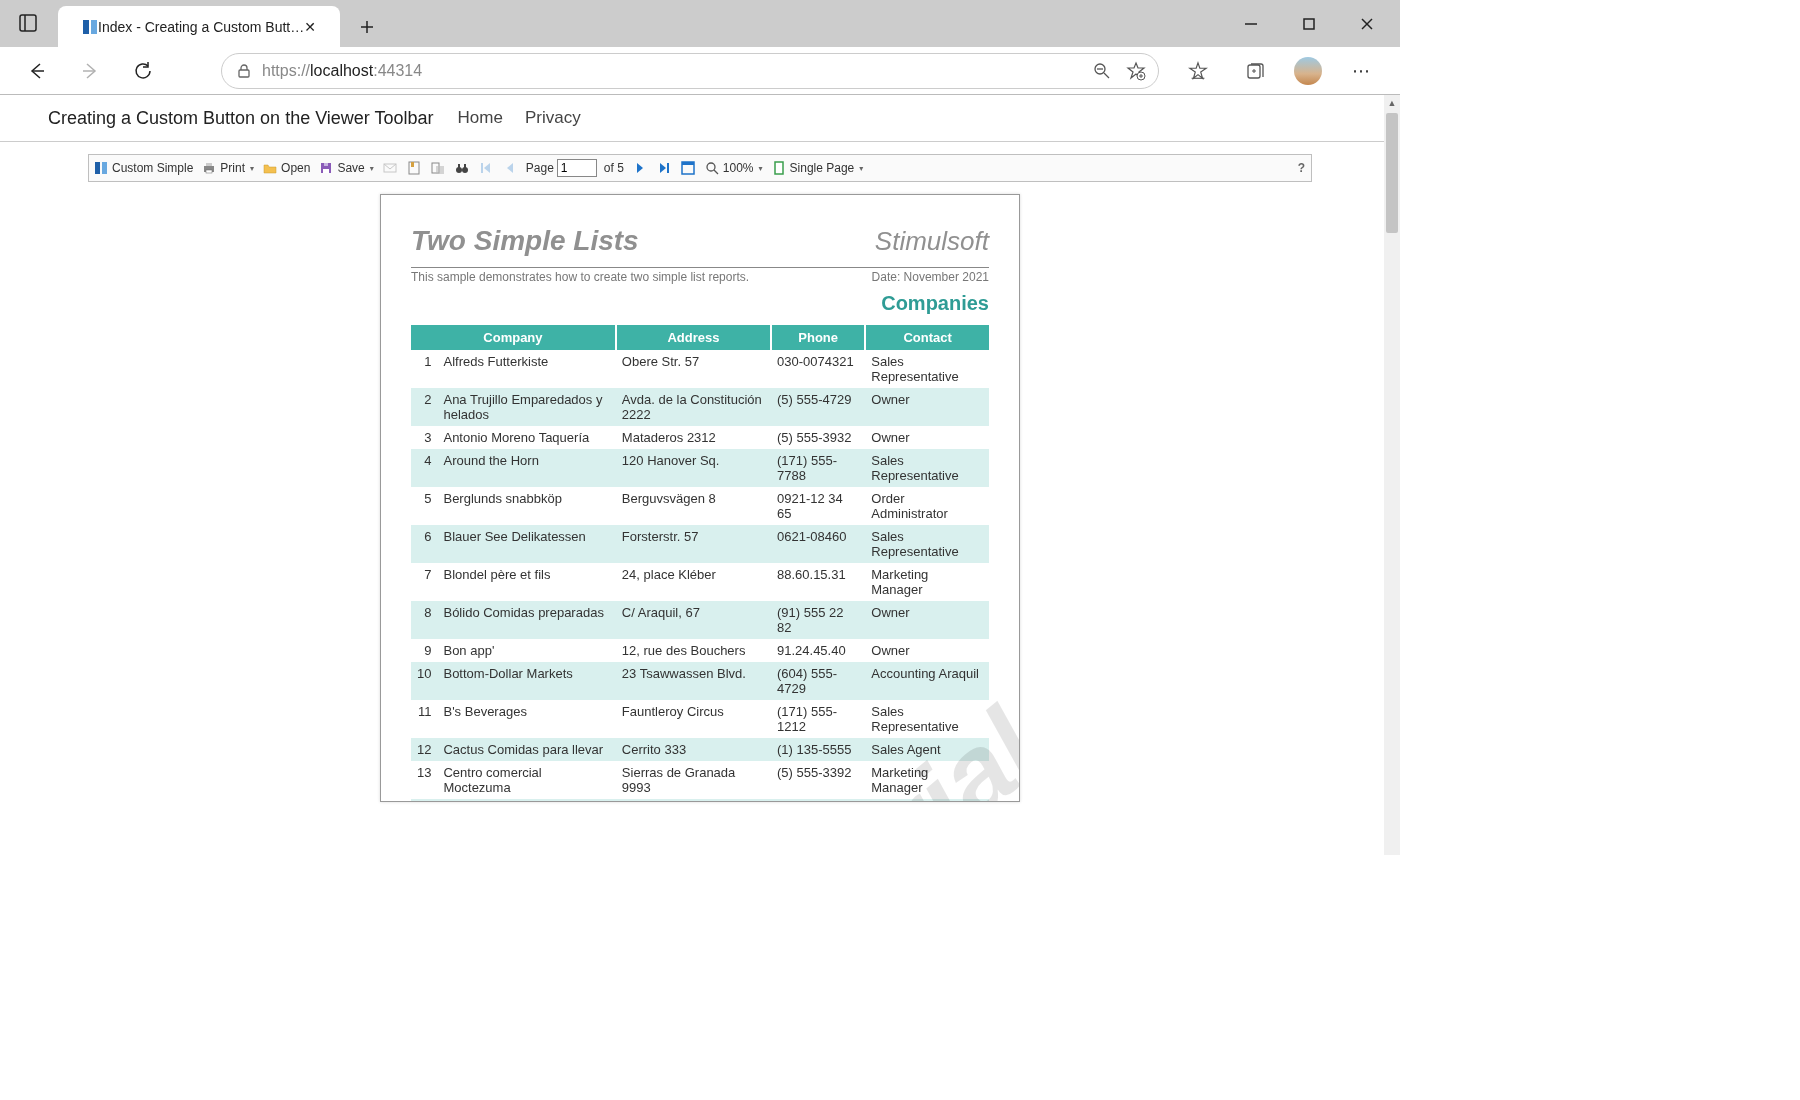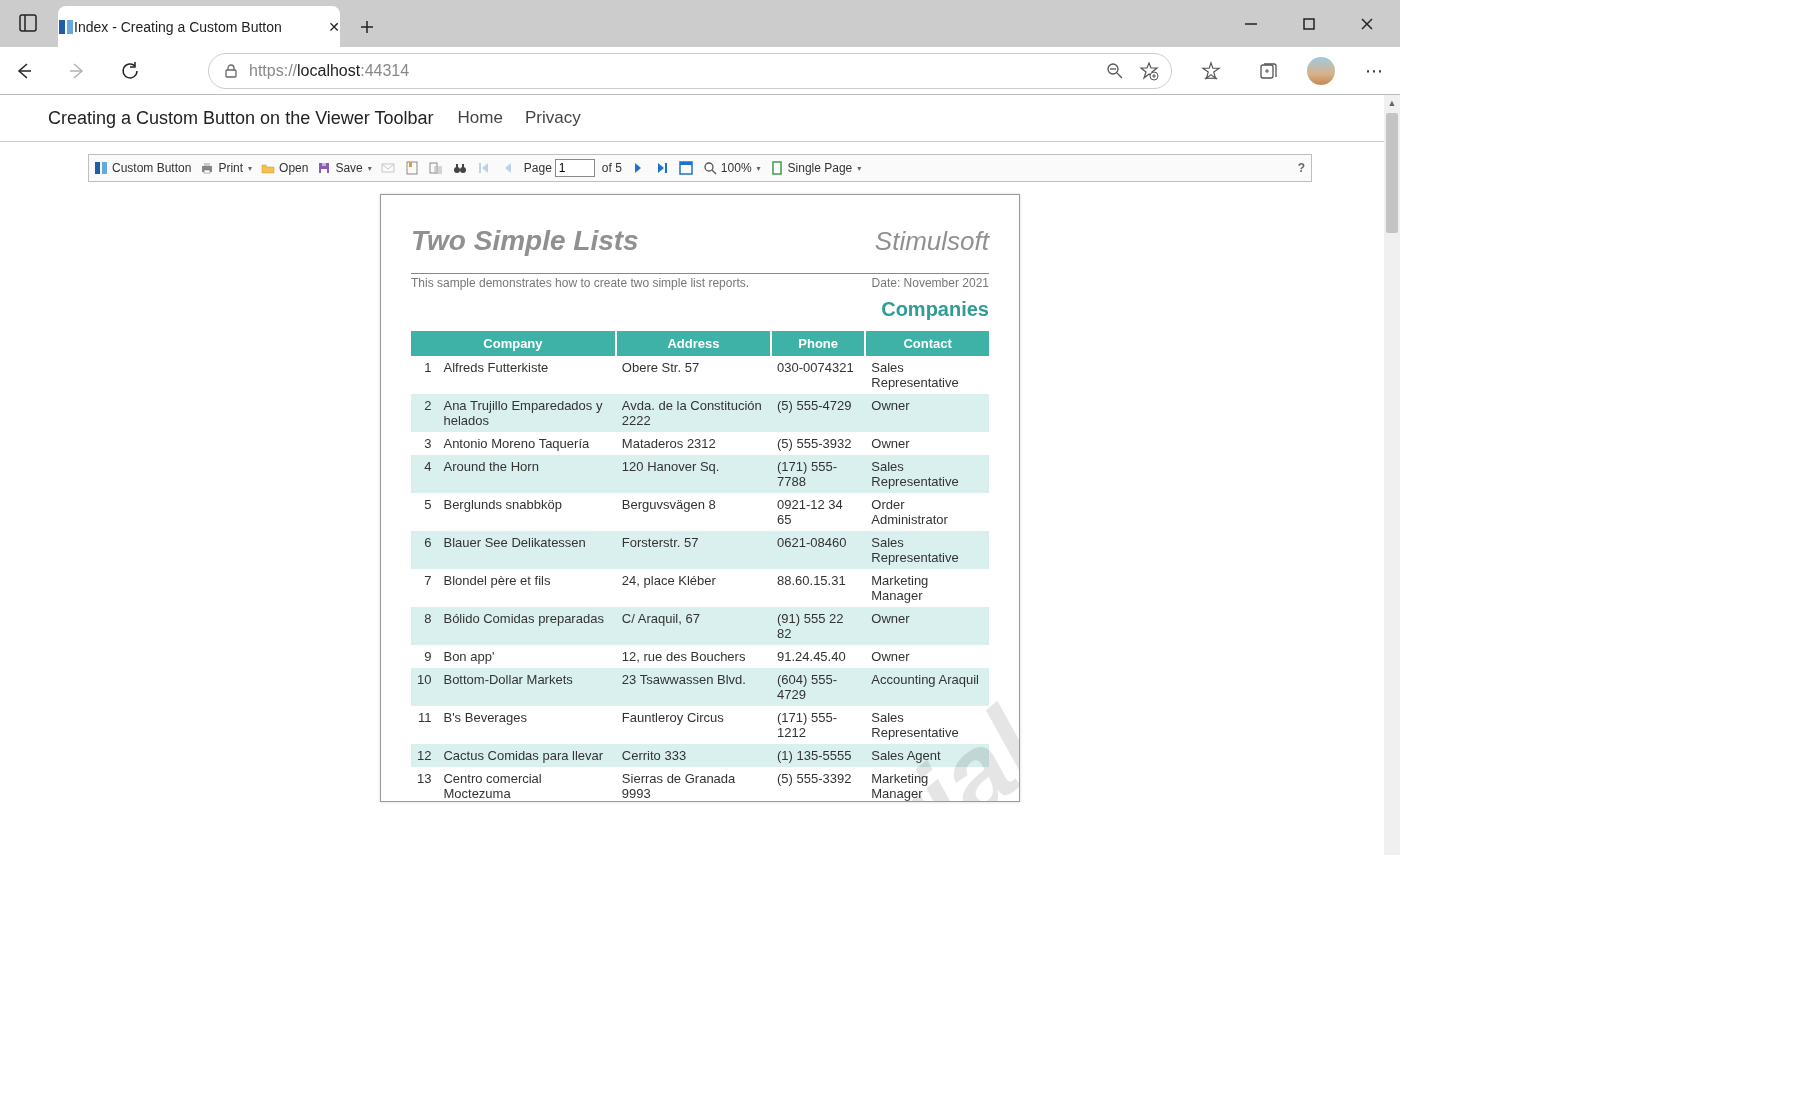--- a/index.html
+++ b/index.html
@@ -1,29 +1,29 @@
 <!DOCTYPE html>
 <html><head>
 <meta charset="utf-8">
 <style>
   * { box-sizing: border-box; margin:0; padding:0; }
   body { font-family: "Segoe UI", Arial, sans-serif; background:#fff; width:1400px; height:855px; overflow:hidden; position:relative; }
 
   
   .chrome-top { background:#cccccc; height:47px; display:flex; align-items:flex-end; padding-left:10px; }
   .win-btn { width:36px; height:36px; display:flex; align-items:center; justify-content:center; color:#111; margin:0 12px 6px 0;}
-  .tab { background:#fff; width:282px; height:41px; border-radius:8px 8px 0 0; display:flex; align-items:center; padding:0 0; position:relative; }
+  .tab { background:#fff; width:282px; height:41px; border-radius:8px 8px 0 0; display:flex; align-items:center; padding:0 24px; position:relative; }
   .tab-icon { width:16px; height:16px; }
   .tab-title { font-size:14px; color:#222; white-space:nowrap; overflow:hidden; text-overflow:ellipsis; flex:1; }
   .tab-close { font-size:14px; color:#222; }
   .newtab { width:34px; height:34px; display:flex; align-items:center; justify-content:center; color:#222; margin-left:10px; margin-bottom:3px;}
   .chrome-right { margin-left:auto; display:flex; gap:12px; padding-right:10px; margin-bottom:8px;}
   .winctl { width:46px; height:30px; display:flex; align-items:center; justify-content:center; }
 
-  .addr-row { height:48px; display:flex; align-items:center; padding:0 8px; gap:21px; border-bottom:1px solid #bbb; background:#fff;}
+  .addr-row { height:48px; display:flex; align-items:center; padding:0 21px; gap:21px; border-bottom:1px solid #bbb; background:#fff;}
   .nav-btn { width:32px; height:32px; display:flex; align-items:center; justify-content:center; border-radius:4px; }
   .addr-bar { flex:1; height:36px; border:1px solid #ccc; border-radius:18px; display:flex; align-items:center; padding:0 12px; gap:8px; font-size:16px; }
   .addr-text { color:#888; }
   .addr-text .afterhost { color:#222; }
   .addr-icons { margin-left:auto; display:flex; gap:14px; align-items:center;}
   .ico { width:20px; height:20px; display:flex; align-items:center; justify-content:center;}
   .avatar { width:28px; height:28px; border-radius:50%; background:linear-gradient(180deg,#9ec9e2 0%,#d8b38c 60%,#c4874f 100%); }
 
   
   .page-nav { height:47px; display:flex; align-items:center; padding:0 48px; font-size:17px; color:#333; border-bottom:1px solid #ccc;}
@@ -37,21 +37,21 @@
   .tb-sep { width:0px; }
   .tb-ico { width:16px; height:16px; display:inline-flex; align-items:center; justify-content:center;}
   .tb-drop::after { content:"▾"; font-size:8px; color:#666; margin-left:2px;}
   .page-input { width:40px; height:18px; font-size:12px; padding:0 3px; border:1px solid #888;}
   .tb-right { margin-left:auto; padding-right:6px;}
   .tb-help { font-weight:bold; color:#666; padding:0 6px;}
 
   
   .report-area { display:flex; justify-content:center; padding-top:12px; }
   .report-page { width:640px; background:#fff; border:1px solid #999; box-shadow:0 0 3px rgba(0,0,0,.15); padding:30px 30px 0 30px; position:relative; overflow:hidden; height:608px;}
-  .rp-head { display:flex; align-items:baseline; border-bottom:1px solid #888; padding-bottom:16px;}
+  .rp-head { display:flex; align-items:baseline; border-bottom:1px solid #888; padding-bottom:10px;}
   .rp-title { font-size:28px; font-weight:700; color:#909090; font-style:italic;}
   .rp-brand { margin-left:auto; font-size:26px; font-weight:400; color:#909090; font-style:italic;}
   .rp-sub { display:flex; font-size:12px; color:#777; padding-top:2px;}
   .rp-sub .date { margin-left:auto;}
   .rp-sect { text-align:right; font-size:20px; font-weight:700; color:#2f9c95; margin:8px 0 10px;}
   table.data { width:100%; border-collapse:collapse; font-size:13px; }
   table.data thead th { background:#3eb2a6; color:#fff; font-weight:700; padding:5px 6px; text-align:center;}
   table.data thead th + th { border-left:2px solid #fff;}
   table.data td { padding:4px 6px; color:#333; vertical-align:top;}
   table.data tr.even td { background:#d9f0ee;}
@@ -185,21 +185,21 @@
 <div class="viewer-wrap">
 
   <div class="toolbar">
     <div class="tb-item">
       <span class="tb-ico">
           <svg width="14" height="14">
             <rect x="1" y="1" width="5" height="12" fill="#1e5fa8"></rect>
             <rect x="8" y="1" width="5" height="12" fill="#68a8e0"></rect>
           </svg>
         </span>
-      <span>Custom Button</span>
+      <span>Custom Simple</span>
     </div>
     <div class="tb-item tb-drop">
       <span class="tb-ico">
           <svg width="14" height="14">
             <rect x="2" y="5" width="10" height="6" fill="#888"></rect>
             <rect x="4" y="2" width="6" height="3" fill="#ccc"></rect>
             <rect x="4" y="9" width="6" height="3" fill="#fff" stroke="#666" stroke-width="0.5"></rect>
           </svg>
         </span>
       <span>Print</span>

